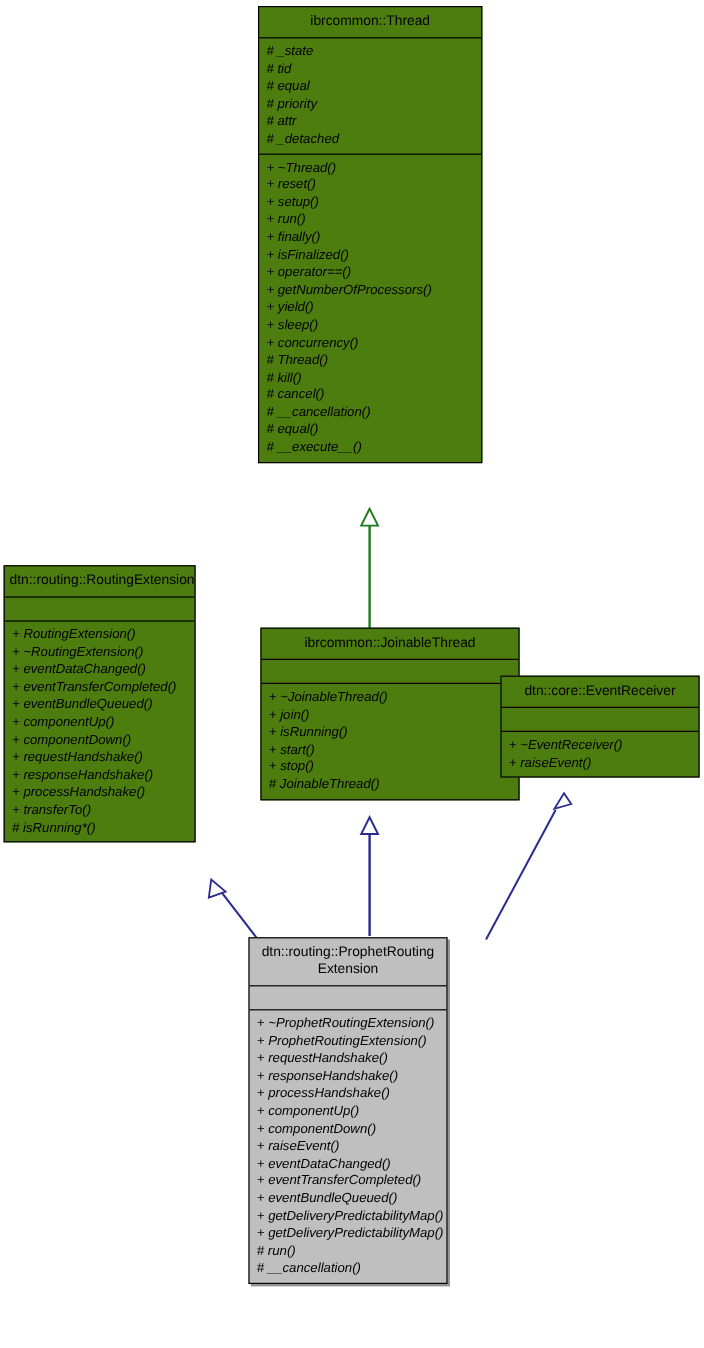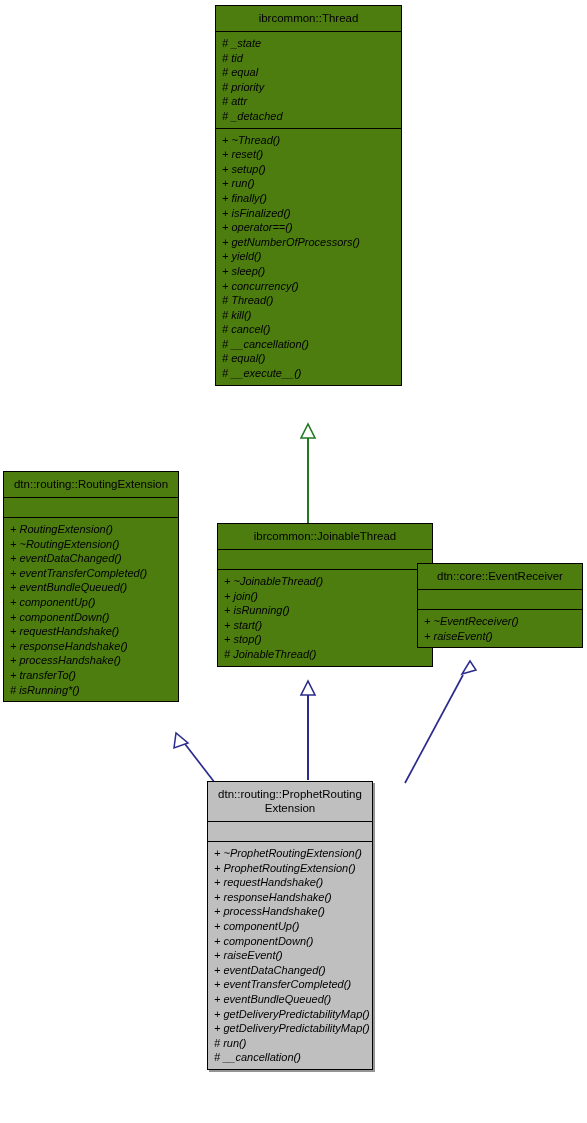--- a/index.html
+++ b/index.html
@@ -119,21 +119,21 @@
       <div class="uml-row">+ concurrency()</div>
       <div class="uml-row"># Thread()</div>
       <div class="uml-row"># kill()</div>
       <div class="uml-row"># cancel()</div>
       <div class="uml-row"># __cancellation()</div>
       <div class="uml-row"># equal()</div>
       <div class="uml-row"># __execute__()</div>
     </div>
   </div>
 
-  <div class="uml-class" style="left:3px; top:471px; width:176px;">
+  <div class="uml-class" style="left:3px; top:471px; width:160px;">
     <div class="uml-title">dtn::routing::RoutingExtension</div>
     <div class="uml-attrs empty"></div>
     <div class="uml-ops">
       <div class="uml-row">+ RoutingExtension()</div>
       <div class="uml-row">+ ~RoutingExtension()</div>
       <div class="uml-row">+ eventDataChanged()</div>
       <div class="uml-row">+ eventTransferCompleted()</div>
       <div class="uml-row">+ eventBundleQueued()</div>
       <div class="uml-row">+ componentUp()</div>
       <div class="uml-row">+ componentDown()</div>

